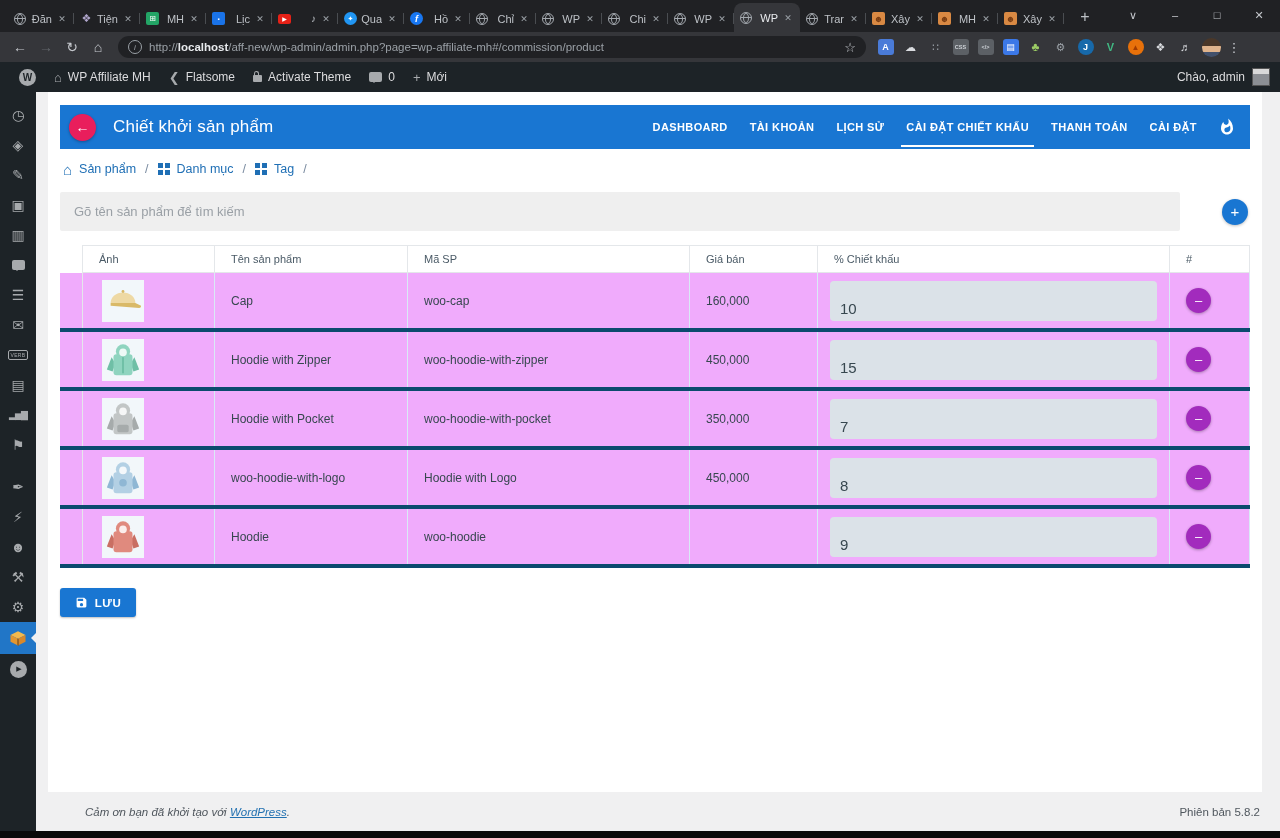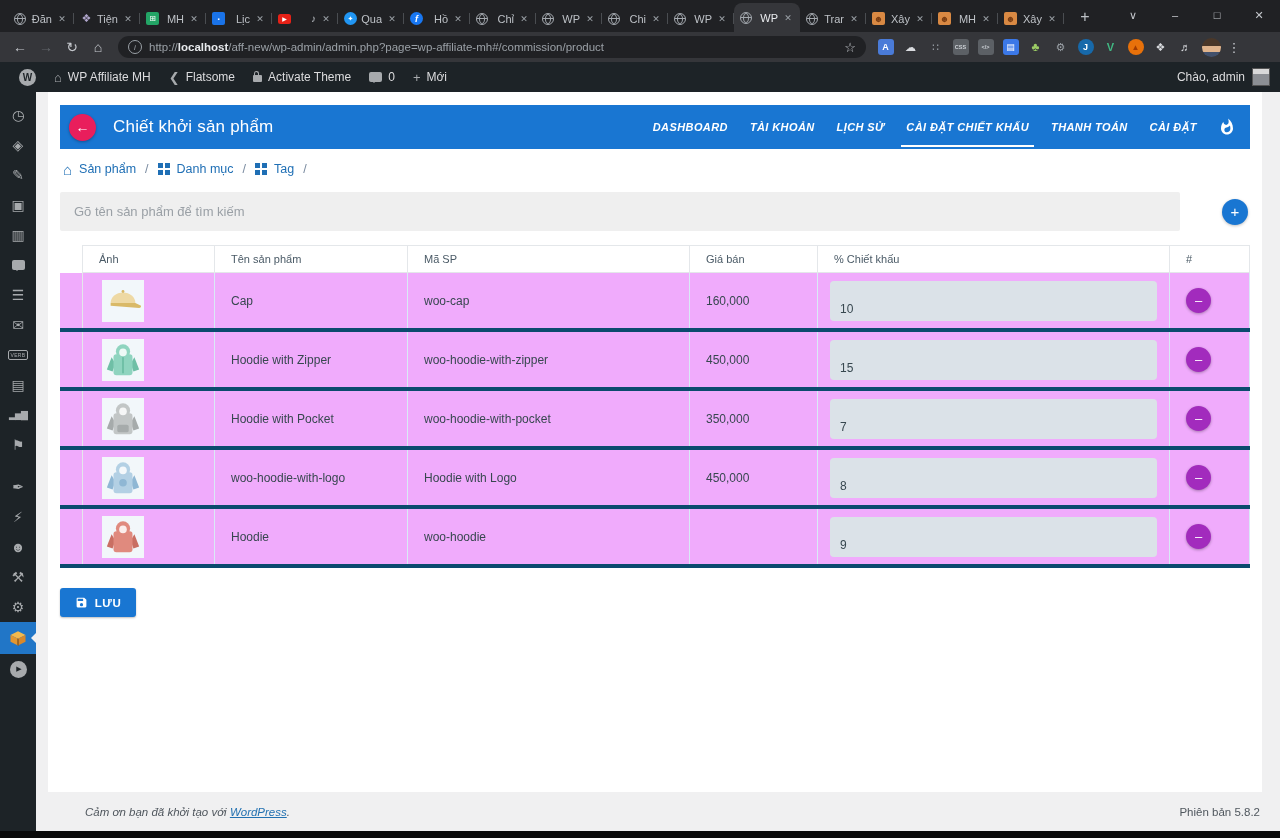--- a/index.html
+++ b/index.html
@@ -78,21 +78,21 @@
   .sb-bars{font-size:9px;letter-spacing:-1px;}
   .sb-collapse{width:17px;height:17px;border-radius:50%;background:#a7aaad;color:#1d2327;font-size:7px;display:flex;align-items:center;justify-content:center;padding-left:2px;box-sizing:border-box;}
 
   .content{flex:1;overflow:hidden;}
   .card{background:#fff;margin:0 18px 0 12px;height:700px;padding:13px 12px 0;box-sizing:border-box;}
 
   .appheader{height:44px;background:#1976d2;display:flex;align-items:center;padding:0 14px 0 9px;color:#fff;}
   .backbtn{width:27px;height:27px;border-radius:50%;background:#e91e5c;display:flex;align-items:center;justify-content:center;
            font-size:14px;color:#fff;border:none;margin-right:17px;box-shadow:0 1px 3px rgba(0,0,0,.3);flex:none;}
   .apptitle{font-size:17px;letter-spacing:.2px;}
-  .appnav{margin-left:auto;display:flex;align-items:stretch;height:44px;font-style:italic;}
+  .appnav{margin-left:auto;display:flex;align-items:stretch;height:44px;}
   .nav-item{display:flex;align-items:center;padding:0 11px;font-size:11px;font-weight:bold;letter-spacing:.4px;position:relative;}
   .nav-item.active::after{content:"";position:absolute;left:6px;right:6px;bottom:2px;height:2px;background:#fff;}
   .flame{margin-left:10px;display:flex;align-items:center;}
 
   .breadcrumb{height:36px;display:flex;align-items:center;padding-left:3px;font-size:12.5px;color:#1f6fb5;gap:7px;margin-top:2px;}
   .bc-home{font-size:15px;font-weight:bold;}
   .bc-grid{width:12px;height:12px;flex:none;background:
      linear-gradient(#1f6fb5,#1f6fb5) 0 0/5px 5px no-repeat,
      linear-gradient(#1f6fb5,#1f6fb5) 7px 0/5px 5px no-repeat,
      linear-gradient(#1f6fb5,#1f6fb5) 0 7px/5px 5px no-repeat,
@@ -108,21 +108,21 @@
 
   .table{margin-top:14px;}
   .trow{display:grid;grid-template-columns:133px 193px 282px 128px 352px 1fr;padding-left:22px;}
   .cell{display:flex;align-items:center;padding:0 16px;border-right:1px solid #e4e7ea;box-sizing:border-box;}
   .cell.first{border-left:1px solid #e4e7ea;}
   .thead .cell{height:28px;font-size:11px;color:#4a5a66;border-top:1px solid #e4e7ea;border-bottom:1px solid #e4e7ea;background:#fff;}
   .tbody .trow{background:#f0abfc;height:55px;border-bottom:4px solid #0c4a6e;}
   .tbody .cell{border-right:1px solid #d9eaf5;font-size:12px;color:#37474f;}
   .thumb{width:42px;height:42px;background:#f2f7fa;display:flex;align-items:center;justify-content:center;margin-left:3px;}
   .dcell{padding:0 12px;}
-  .dinput{width:100%;height:40px;background:#dbe2e8;border:none;border-radius:4px;padding:16px 10px 0;font-size:12px;color:#37474f;
+  .dinput{width:100%;height:40px;background:#dbe2e8;border:none;border-radius:4px;padding:16px 10px 0;font-size:15px;color:#37474f;
           font-family:inherit;box-sizing:border-box;outline:none;}
   .minusbtn{width:25px;height:25px;border-radius:50%;background:#a22bbd;border:none;color:#fff;font-size:13px;
             display:flex;align-items:center;justify-content:center;box-shadow:0 1px 3px rgba(0,0,0,.3);}
 
   .savebtn{margin-top:20px;width:76px;height:29px;background:#1976d2;border:none;border-radius:3px;color:#fff;font-weight:bold;
            font-size:11.5px;letter-spacing:.6px;display:flex;align-items:center;justify-content:center;gap:7px;
            box-shadow:0 1px 2px rgba(0,0,0,.25);font-family:inherit;}
 
   .wpfooter{display:flex;align-items:flex-end;justify-content:space-between;padding:14px 20px 0 49px;font-size:11.5px;color:#50575e;}
   .thanks{font-style:italic;}

